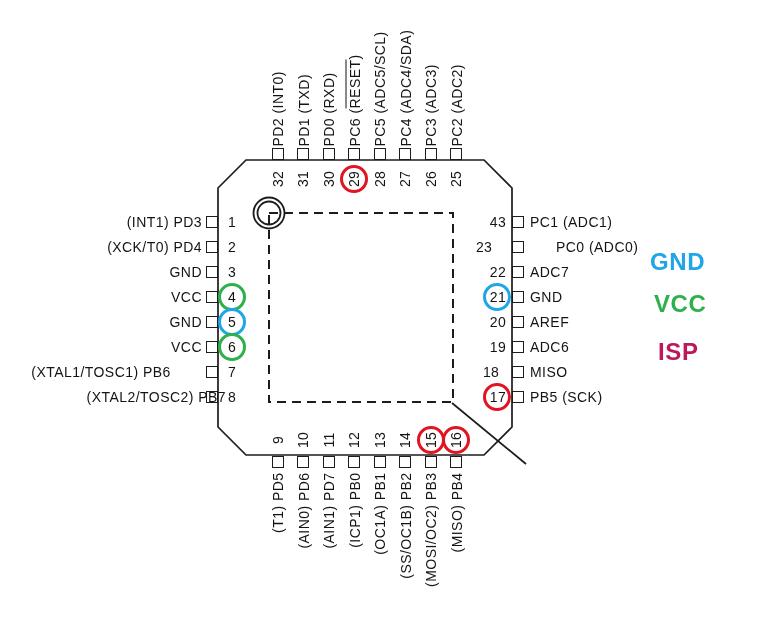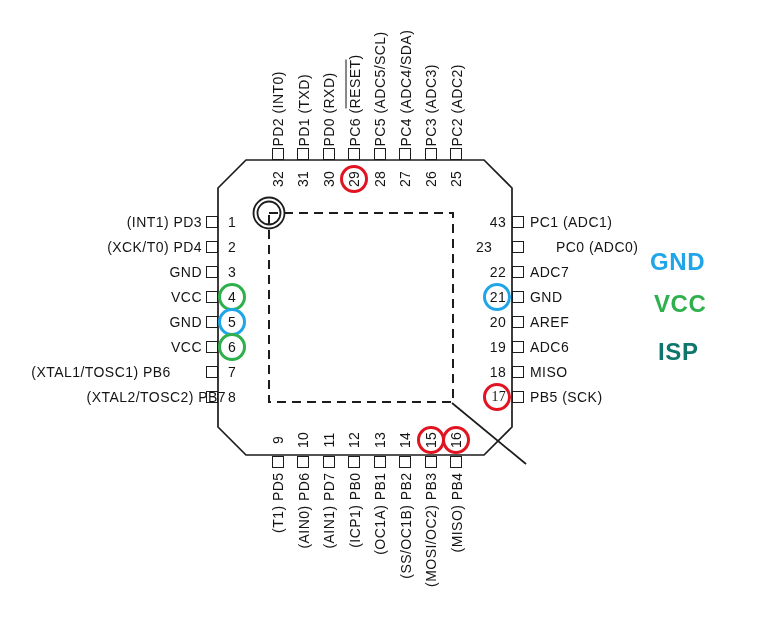--- a/index.html
+++ b/index.html
@@ -134,22 +134,22 @@
     <div class="num" style="left: 476px; top: 289px; width: 30px; text-align: right;">21</div>
     <div class="lab" style="left: 530px; top: 289px; width: 225px; text-align: left;">GND</div>
     <div class="ring" style="left: 483px; top: 283px; border-color: rgb(31, 165, 232);"></div>
     <div class="sq" style="left: 512px; top: 316px;"></div>
     <div class="num" style="left: 476px; top: 314px; width: 30px; text-align: right;">20</div>
     <div class="lab" style="left: 530px; top: 314px; width: 225px; text-align: left;">AREF</div>
     <div class="sq" style="left: 512px; top: 341px;"></div>
     <div class="num" style="left: 476px; top: 339px; width: 30px; text-align: right;">19</div>
     <div class="lab" style="left: 530px; top: 339px; width: 225px; text-align: left;">ADC6</div>
     <div class="sq" style="left: 512px; top: 366px;"></div>
-    <div class="num" style="left: 476px; top: 364px; width: 30px; text-align: right;">18</div>
+    <div class="num" style="left: 476px; top: 364px; width: 30px; text-align: center;">18</div>
     <div class="lab" style="left: 530px; top: 364px; width: 225px; text-align: left;">MISO</div>
     <div class="sq" style="left: 512px; top: 391px;"></div>
-    <div class="num" style="left: 476px; top: 389px; width: 30px; text-align: right; font-family: Liberation Serif, serif;">17</div>
+    <div class="num" style="left: 476px; top: 389px; width: 30px; text-align: right;">17</div>
     <div class="lab" style="left: 530px; top: 389px; width: 225px; text-align: left;">PB5 (SCK)</div>
     <div class="ring" style="left: 483px; top: 383px; border-color: rgb(225, 20, 34);"></div>
     <div class="legend-item" style="left: 650px; top: 249px; color: rgb(31, 165, 232);">GND</div>
     <div class="legend-item" style="left: 654px; top: 291px; color: rgb(46, 176, 76);">VCC</div>
-    <div class="legend-item" style="left: 658px; top: 339px; color: #0f766e;">ISP</div>
+    <div class="legend-item" style="left: 658px; top: 339px; color: #be185d;">ISP</div>
   </div>
 
 </body></html>

